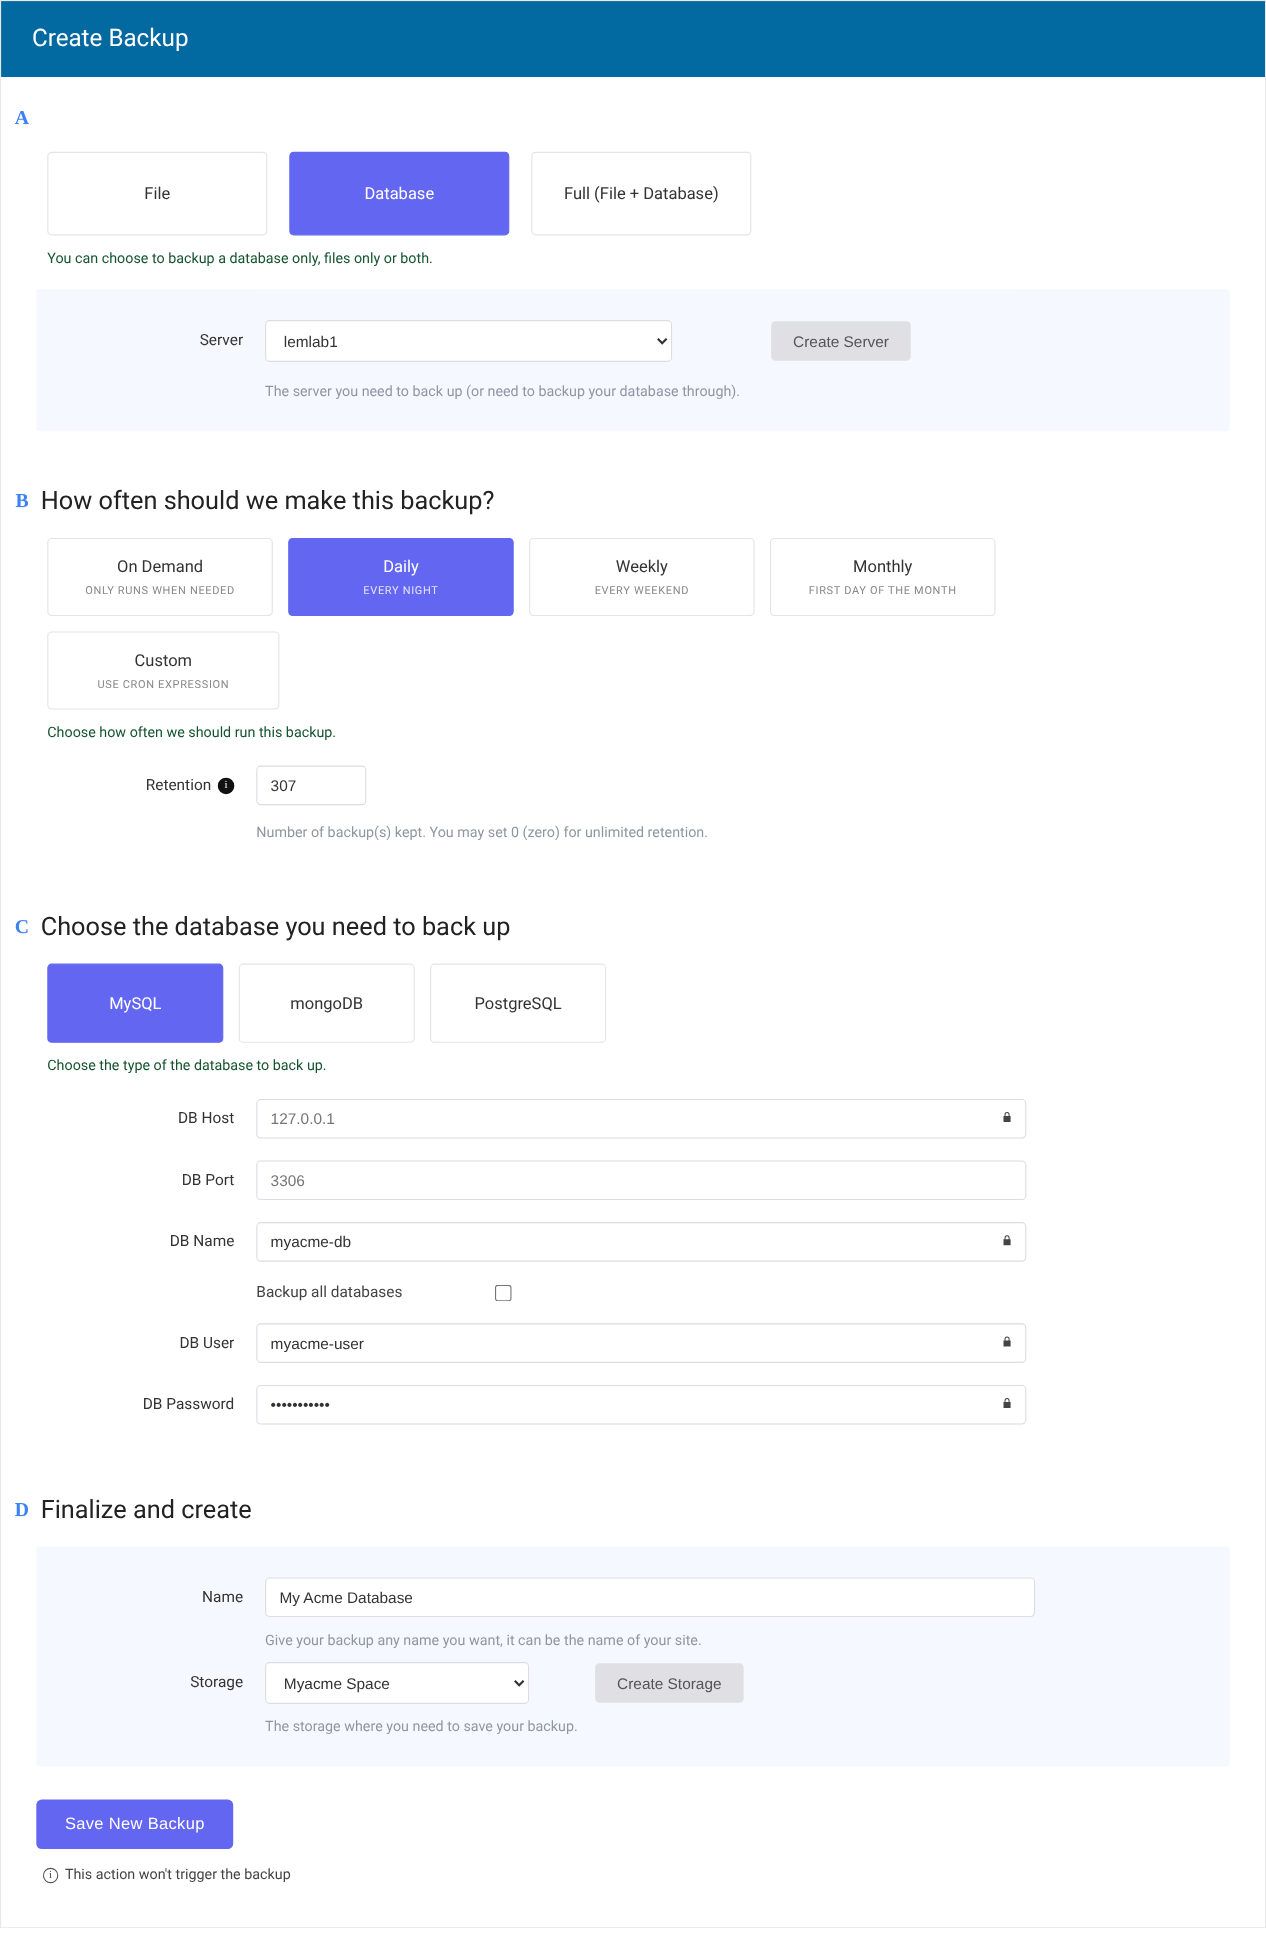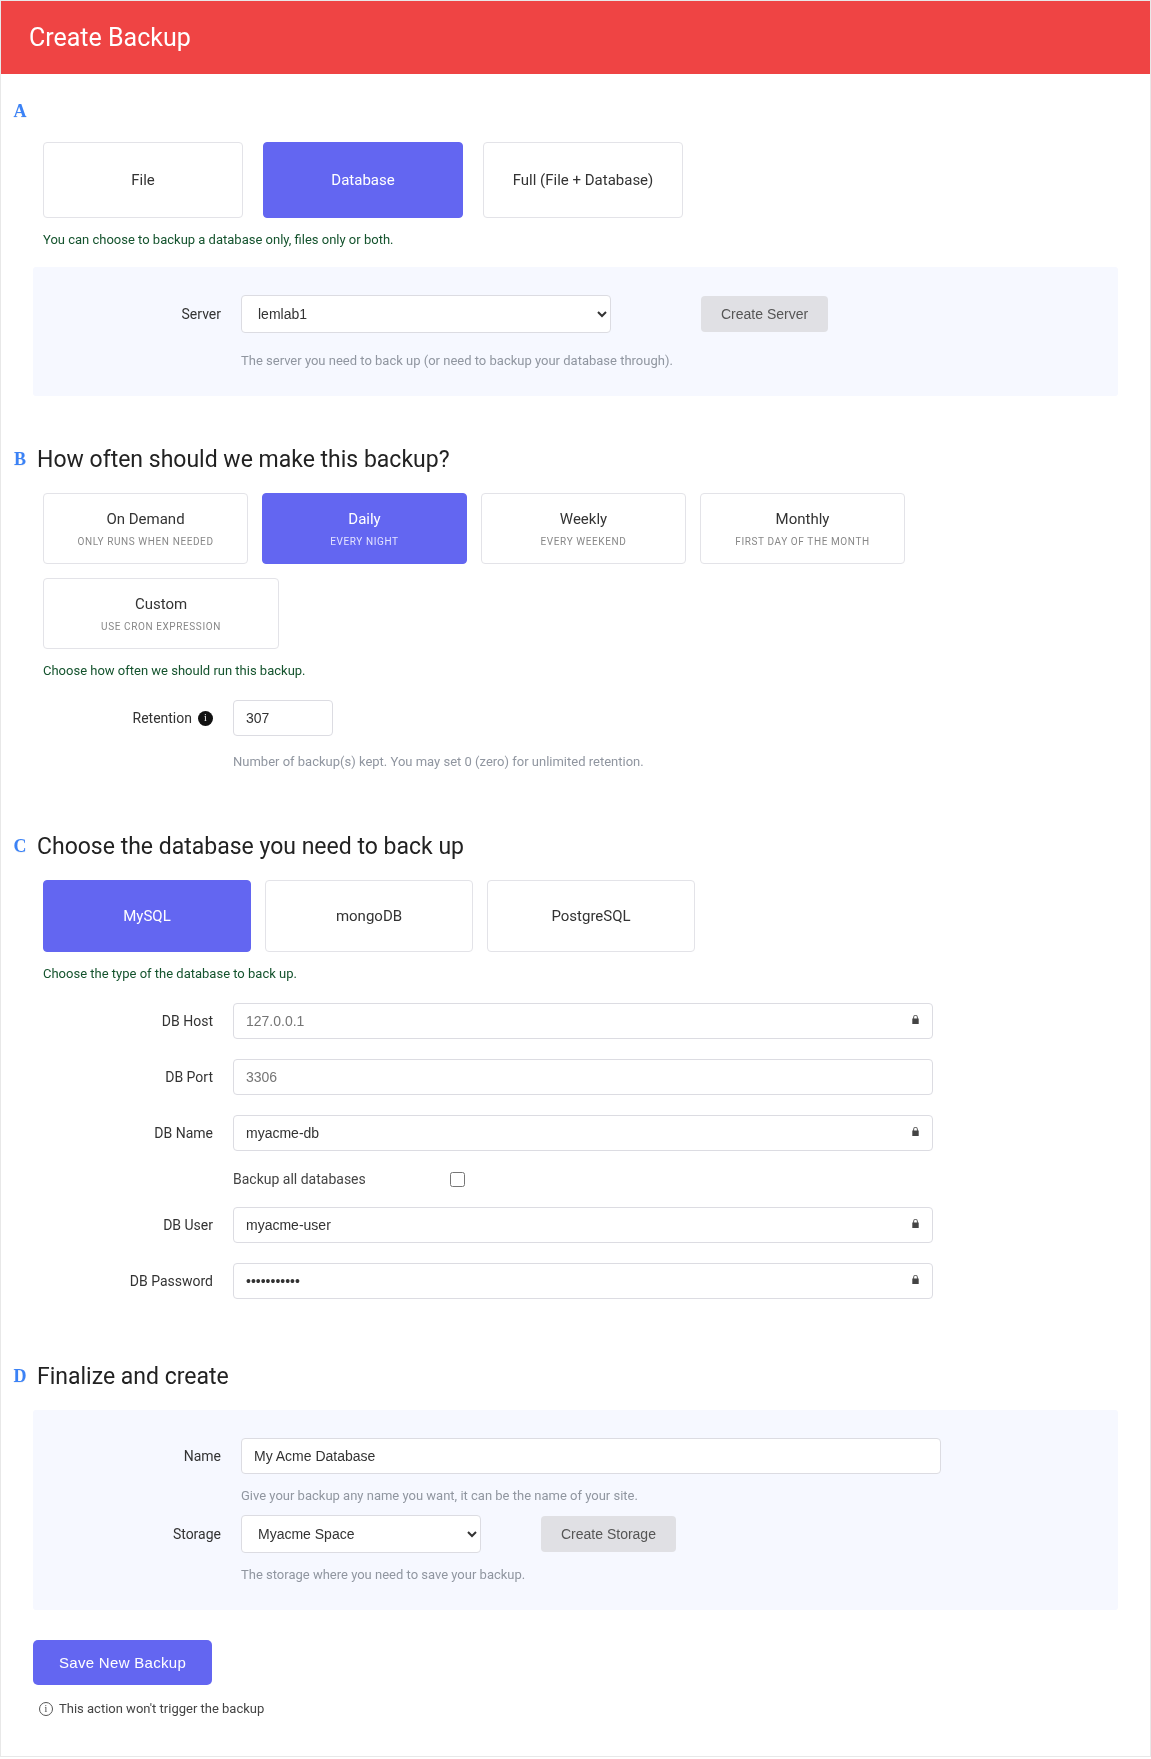--- a/index.html
+++ b/index.html
@@ -8,24 +8,24 @@
     background: #fff;
     color: #333;
     font-size: 14px;
   }
   .page {
     width: 1151px;
     border: 1px solid #e8e8e8;
     background: #fff;
   }
   .header-bar {
-    background: #ef4444;
+    background: #0369a1;
     color: #fff;
     padding: 22px 28px;
-    font-size: 25px;
+    font-size: 22px;
     font-weight: 400;
   }
   .content { padding: 0 8px 20px 8px; }
   .section-title {
     display: flex;
     align-items: center;
     gap: 6px;
     margin: 26px 0 20px 0;
     font-size: 23px;
     font-weight: 400;
@@ -129,21 +129,21 @@
   }
   .subhelp {
     font-size: 13px;
     color: #9096a0;
     margin-top: 8px;
   }
   .inner-form { padding: 4px 34px; }
   .inner-form .frow { padding: 10px 0; }
   .inner-form .fcontrol { max-width: 700px; }
   .num-sm { width: 100px !important; }
-  .db-card { width: 208px; padding: 26px 12px; font-size: 16px; }
+  .db-card { width: 160px; padding: 26px 12px; font-size: 16px; }
   .check-line {
     display: flex;
     align-items: center;
     gap: 84px;
     margin-top: 10px;
     font-size: 14px;
     color: #444;
   }
   .submit-row { padding: 20px 24px 10px 24px; }
   .btn-primary {
@@ -246,21 +246,21 @@
         <div class="sub">EVERY NIGHT</div>
       </div>
       <div class="opt-card" style="width:205px; padding:16px 8px;">
         <div class="ttl">Weekly</div>
         <div class="sub">EVERY WEEKEND</div>
       </div>
       <div class="opt-card" style="width:205px; padding:16px 8px;">
         <div class="ttl">Monthly</div>
         <div class="sub">FIRST DAY OF THE MONTH</div>
       </div>
-      <div class="opt-card" style="width:236px; padding:16px 8px;">
+      <div class="opt-card" style="width:211px; padding:16px 8px;">
         <div class="ttl">Custom</div>
         <div class="sub">USE CRON EXPRESSION</div>
       </div>
     </div>
     <div class="help">Choose how often we should run this backup.</div>
 
     <div class="inner-form">
       <div class="frow">
         <div class="flabel">
           <span>Retention</span>

